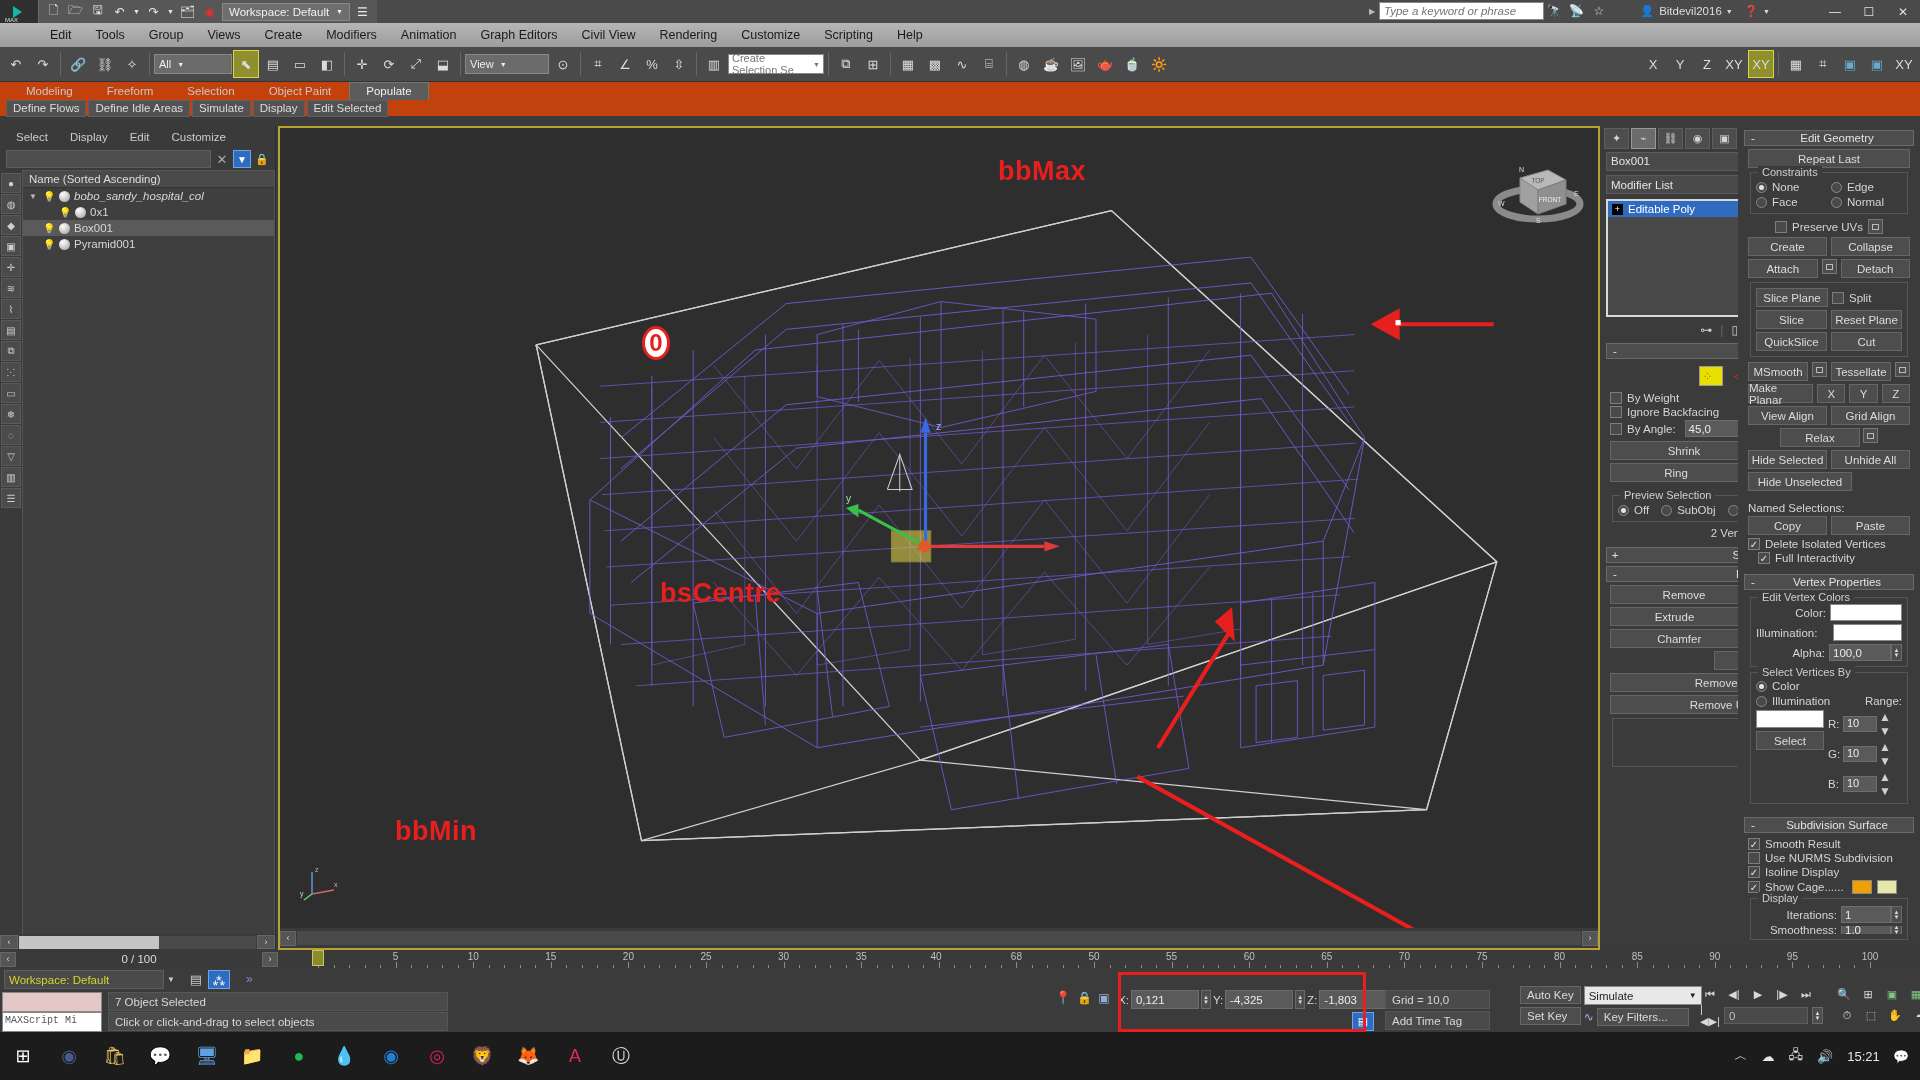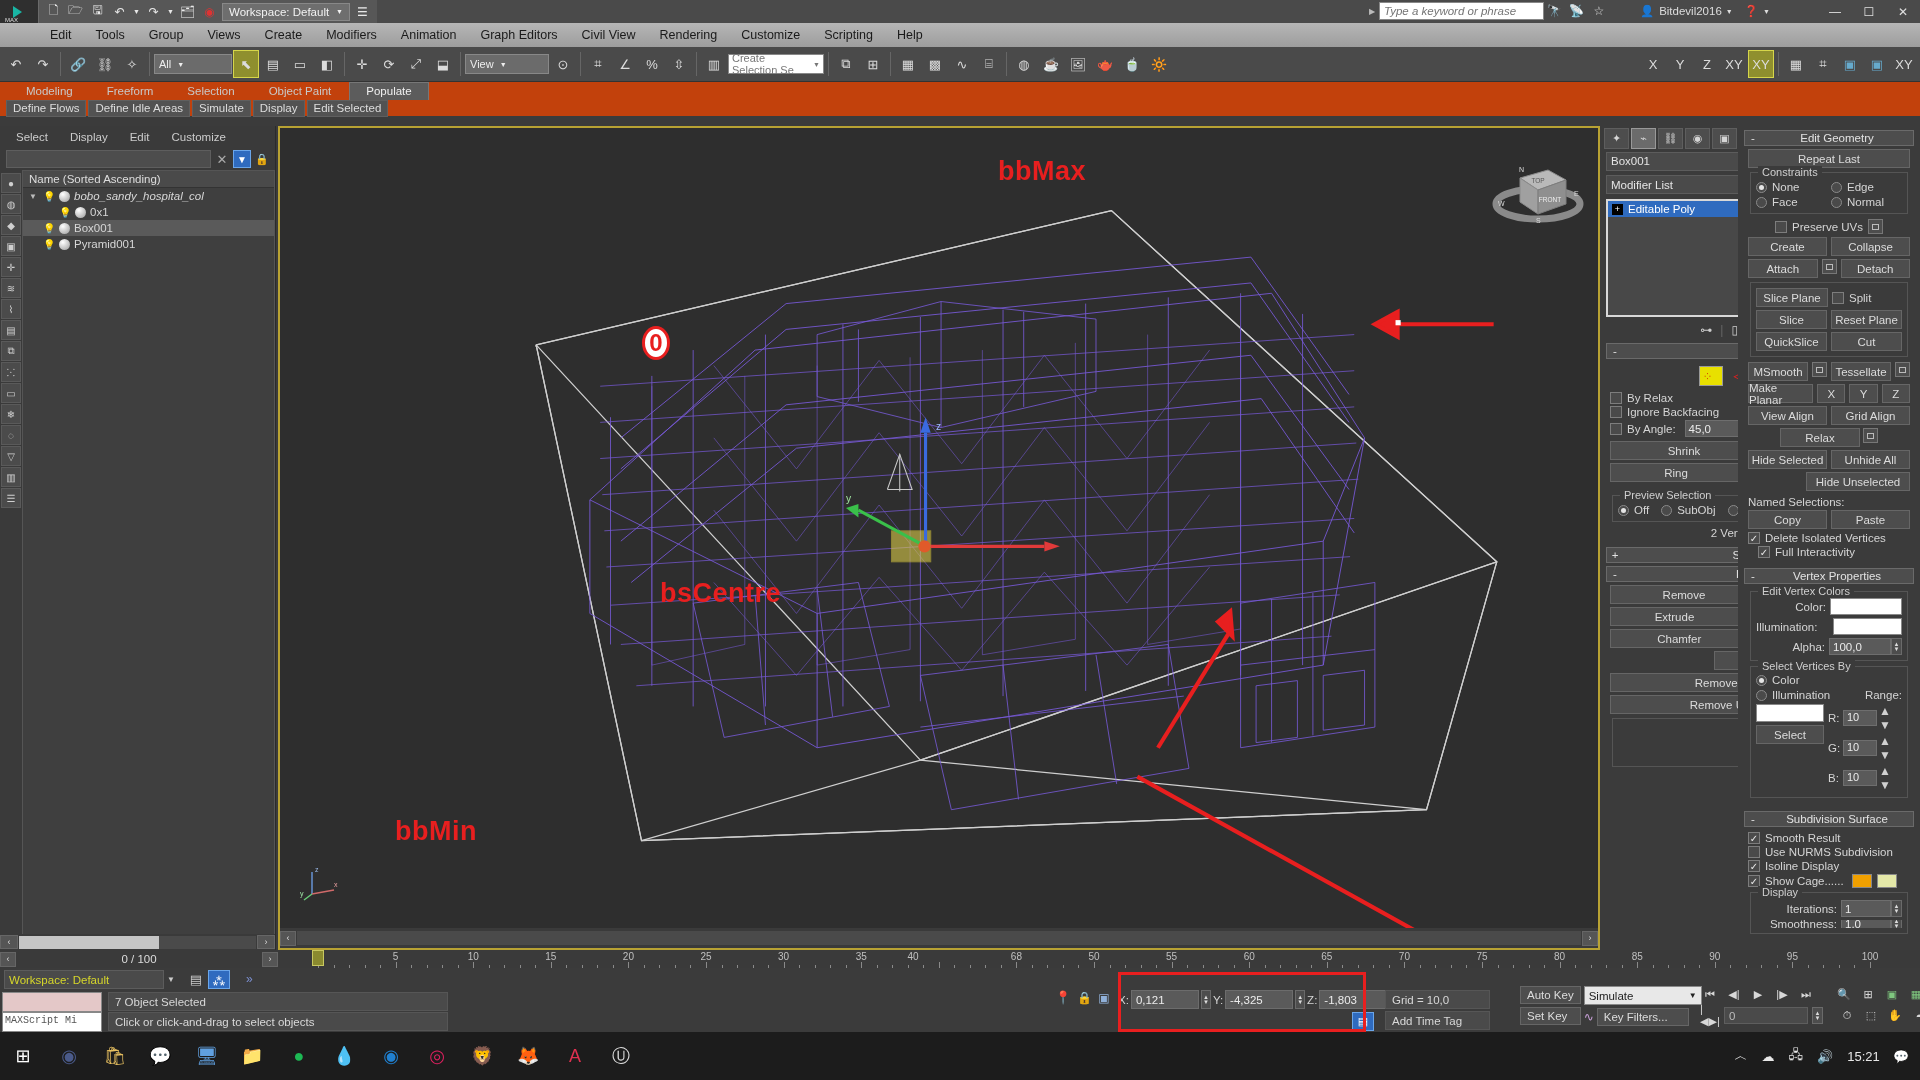--- a/index.html
+++ b/index.html
@@ -708,21 +708,21 @@
         <div style="width:24px;height:20px;background:#e8e000;border:1px solid #999;position:relative">
           <span style="position:absolute;left:4px;top:3px;color:#c00;font-size:8px">⁘</span>
         </div>
         <div style="color:#e02020;font-size:16px">◁</div>
         <div style="color:#e02020;font-size:16px">◯</div>
         <div style="width:15px;height:14px;background:#e02020;margin-top:3px"></div>
         <div style="color:#e02020;font-size:16px">▰</div>
       </div>
       <div class="chk">
         <span class="box"></span>
-        <span>By Relax</span>
+        <span>By Weight</span>
       </div>
       <div class="chk">
         <span class="box"></span>
         <span>Ignore Backfacing</span>
       </div>
       <div class="chk">
         <span class="box"></span>
         <span>By Angle:</span>
         <span class="spin" style="margin-left:4px">
           <span class="fld" style="width:66px">45,0</span>
@@ -906,21 +906,21 @@
       <div style="display:flex;justify-content:center;gap:3px;margin-bottom:3px">
         <div class="btn" style="width:80px">Relax</div>
         <div class="sq">
             <i></i>
           </div>
       </div>
       <div class="r2">
         <div class="btn">Hide Selected</div>
         <div class="btn">Unhide All</div>
       </div>
-      <div style="display:flex;justify-content:flex-end;margin-bottom:5px">
+      <div style="display:flex;justify-content:flex-start;margin-bottom:11px">
         <div class="btn" style="width:104px">Hide Unselected</div>
       </div>
       <div class="lblr" style="margin-bottom:2px">Named Selections:</div>
       <div class="r2">
         <div class="btn">Copy</div>
         <div class="btn">Paste</div>
       </div>
       <div class="chk">
         <span class="box">✓</span>
         <span>Delete Isolated Vertices</span>
@@ -1057,21 +1057,21 @@
         <div class="num" style="left: 272.8px;">15</div>
         <div class="tick" style="left: 350.4px; height: 6px;"></div>
         <div class="num" style="left: 350.4px;">20</div>
         <div class="tick" style="left: 428px; height: 6px;"></div>
         <div class="num" style="left: 428px;">25</div>
         <div class="tick" style="left: 505.6px; height: 6px;"></div>
         <div class="num" style="left: 505.6px;">30</div>
         <div class="tick" style="left: 583.2px; height: 6px;"></div>
         <div class="num" style="left: 583.2px;">35</div>
         <div class="tick" style="left: 660.8px; height: 6px;"></div>
-        <div class="num" style="left: 635px;">40</div>
+        <div class="num" style="left: 658px;">40</div>
         <div class="tick" style="left: 738.4px; height: 6px;"></div>
         <div class="num" style="left: 738.4px;">68</div>
         <div class="tick" style="left: 816px; height: 6px;"></div>
         <div class="num" style="left: 816px;">50</div>
         <div class="tick" style="left: 893.6px; height: 6px;"></div>
         <div class="num" style="left: 893.6px;">55</div>
         <div class="tick" style="left: 971.2px; height: 6px;"></div>
         <div class="num" style="left: 971.2px;">60</div>
         <div class="tick" style="left: 1048.8px; height: 6px;"></div>
         <div class="num" style="left: 1048.8px;">65</div>

